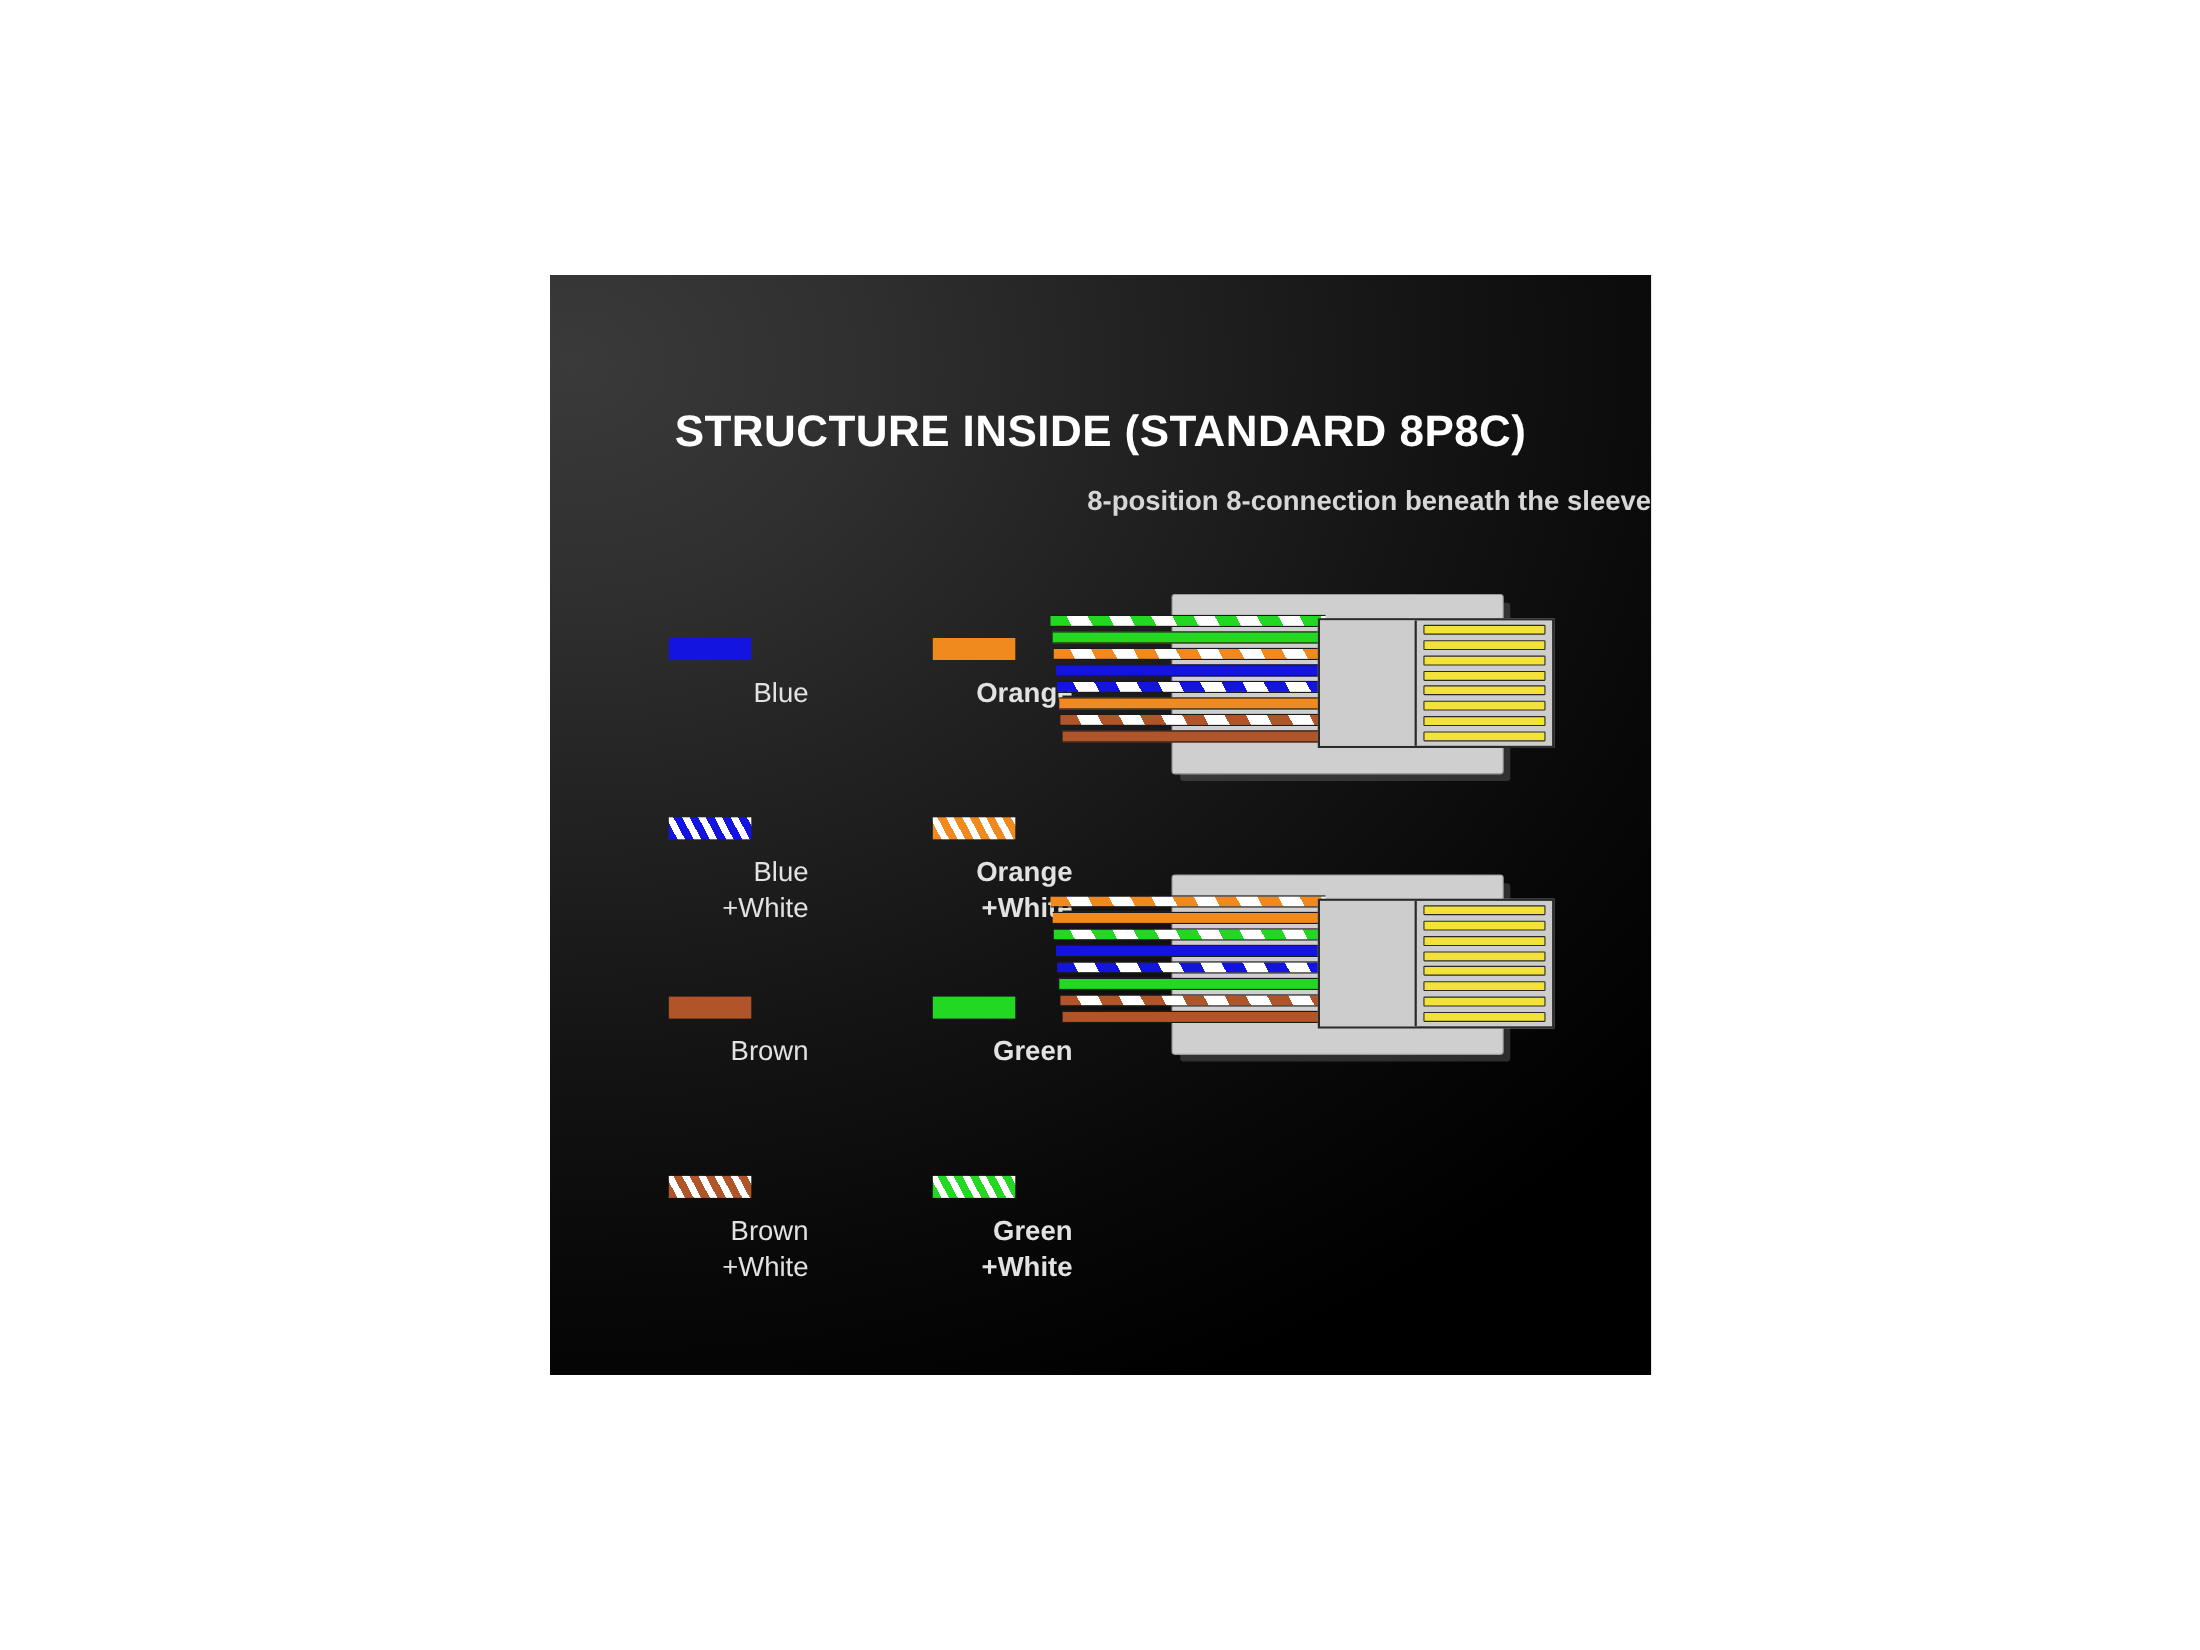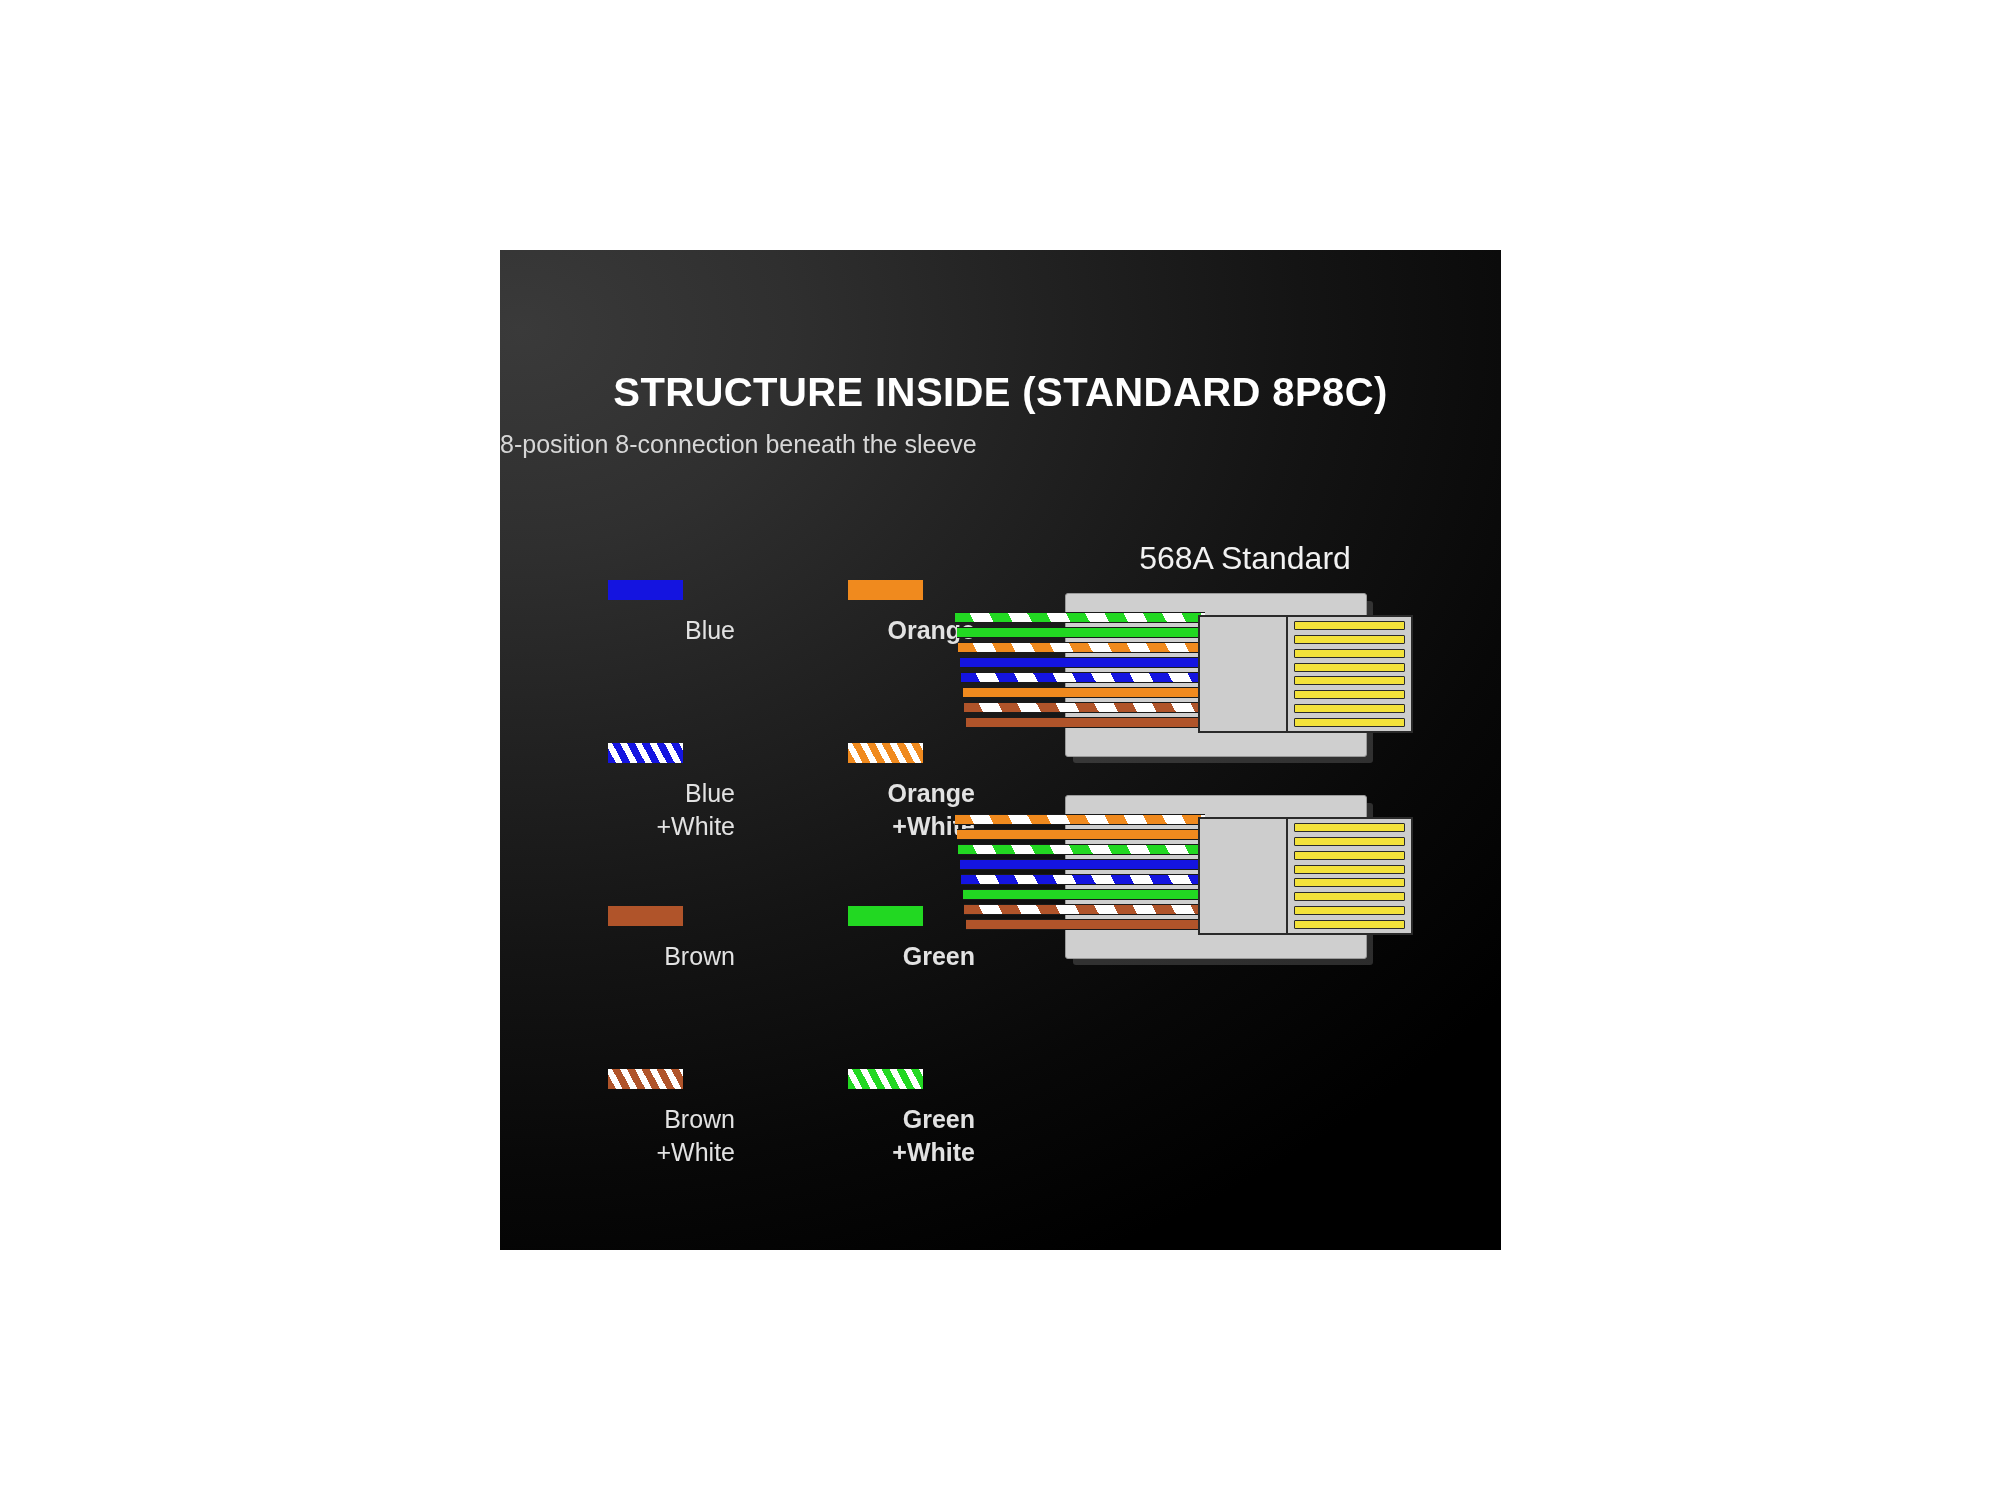--- a/index.html
+++ b/index.html
@@ -43,26 +43,26 @@
     width: 100%;
     text-align: center;
     color: #ffffff;
     font-size: 40px;
     font-weight: bold;
     letter-spacing: 0.4px;
   }
   .subtitle {
     position: absolute;
     left: 0;
-    top: 180px;
+    top: 192px;
     width: 100%;
-    text-align: left;
+    text-align: right;
     color: #d7d7d7;
     font-size: 25px;
-    font-weight: normal;
+    font-weight: bold;
   }
 
   
   #legend {
     position: absolute;
     left: 55px;
     top: 330px;
     width: 420px;
   }
   .legend-row {
@@ -242,21 +242,20 @@
           </div>
           <div class="legend-cell col1">
             <span class="swatch" style="background: repeating-linear-gradient(62deg, rgb(34, 216, 34) 0px, rgb(34, 216, 34) 7px, rgb(255, 255, 255) 7px, rgb(255, 255, 255) 13px);"></span>
             <div class="legend-label">Green
 +White</div>
           </div>
         </div>
       </div>
 
     <div class="conn-block" id="conn-a">
-        <div class="conn-title">568A Standard</div>
         <div class="conn-art">
           <div class="shell-shadow"></div>
           <div class="shell"></div>
           <div class="wires">
             <div class="wire" style="top: 0px; left: 0px; width: 250px; background: repeating-linear-gradient(62deg, rgb(34, 216, 34) 0px, rgb(34, 216, 34) 17px, rgb(255, 255, 255) 17px, rgb(255, 255, 255) 34px);"></div>
             <div class="wire" style="top: 15px; left: 1.5px; width: 248.5px; background: rgb(34, 216, 34);"></div>
             <div class="wire" style="top: 30px; left: 3px; width: 247px; background: repeating-linear-gradient(62deg, rgb(240, 138, 30) 0px, rgb(240, 138, 30) 17px, rgb(255, 255, 255) 17px, rgb(255, 255, 255) 34px);"></div>
             <div class="wire" style="top: 45px; left: 4.5px; width: 245.5px; background: rgb(20, 20, 224);"></div>
             <div class="wire" style="top: 60px; left: 6px; width: 244px; background: repeating-linear-gradient(62deg, rgb(20, 20, 224) 0px, rgb(20, 20, 224) 17px, rgb(255, 255, 255) 17px, rgb(255, 255, 255) 34px);"></div>
             <div class="wire" style="top: 75px; left: 7.5px; width: 242.5px; background: rgb(240, 138, 30);"></div>

